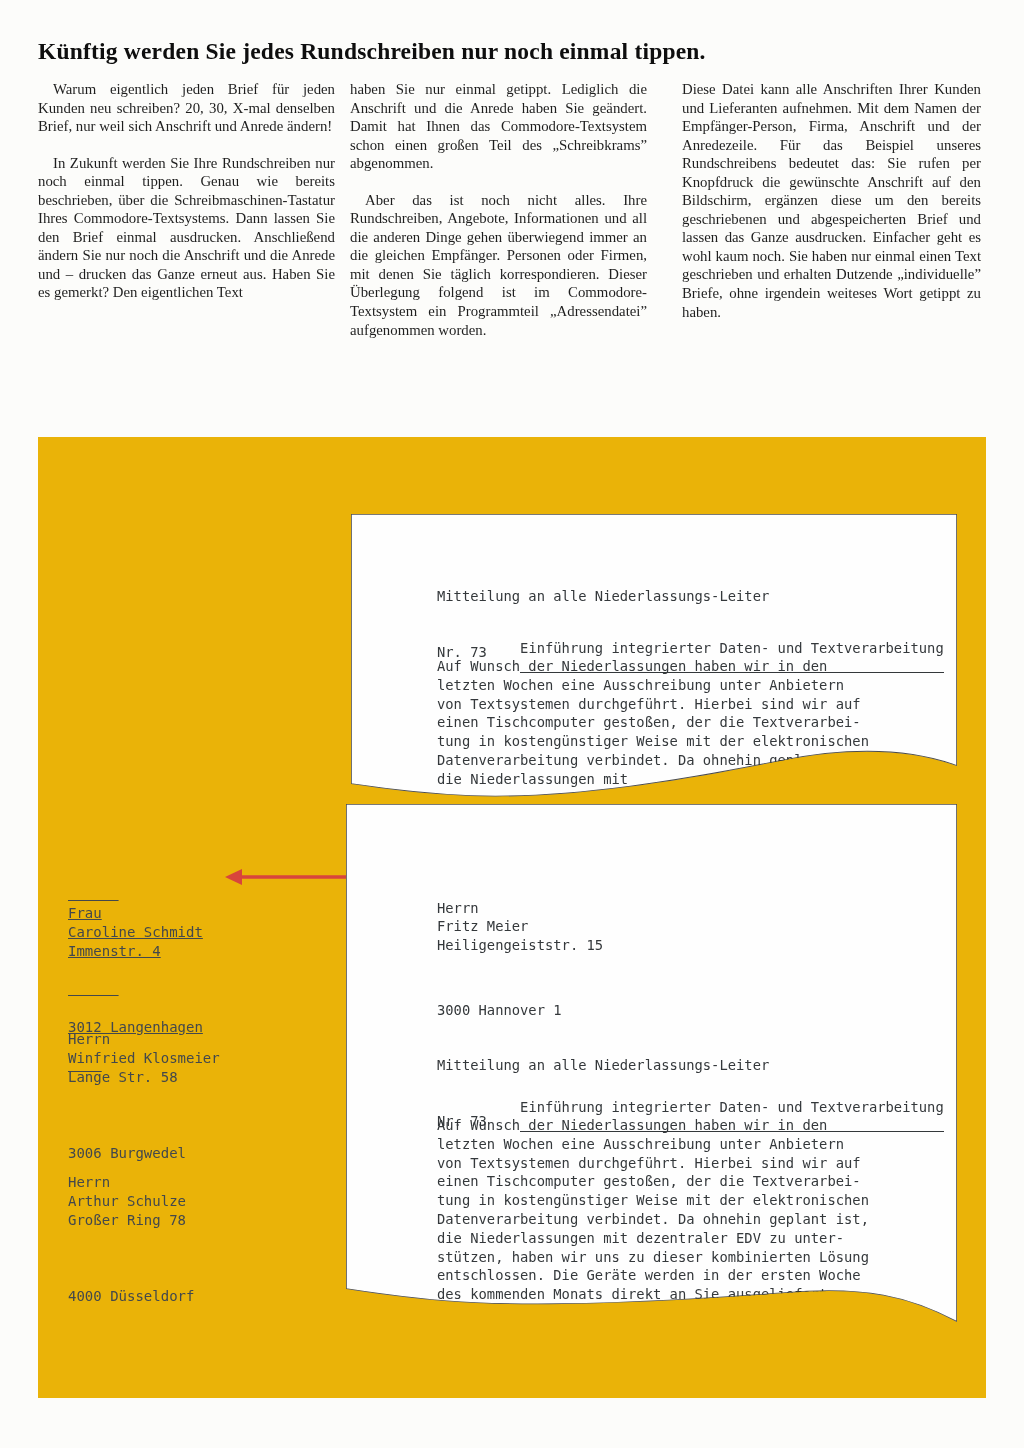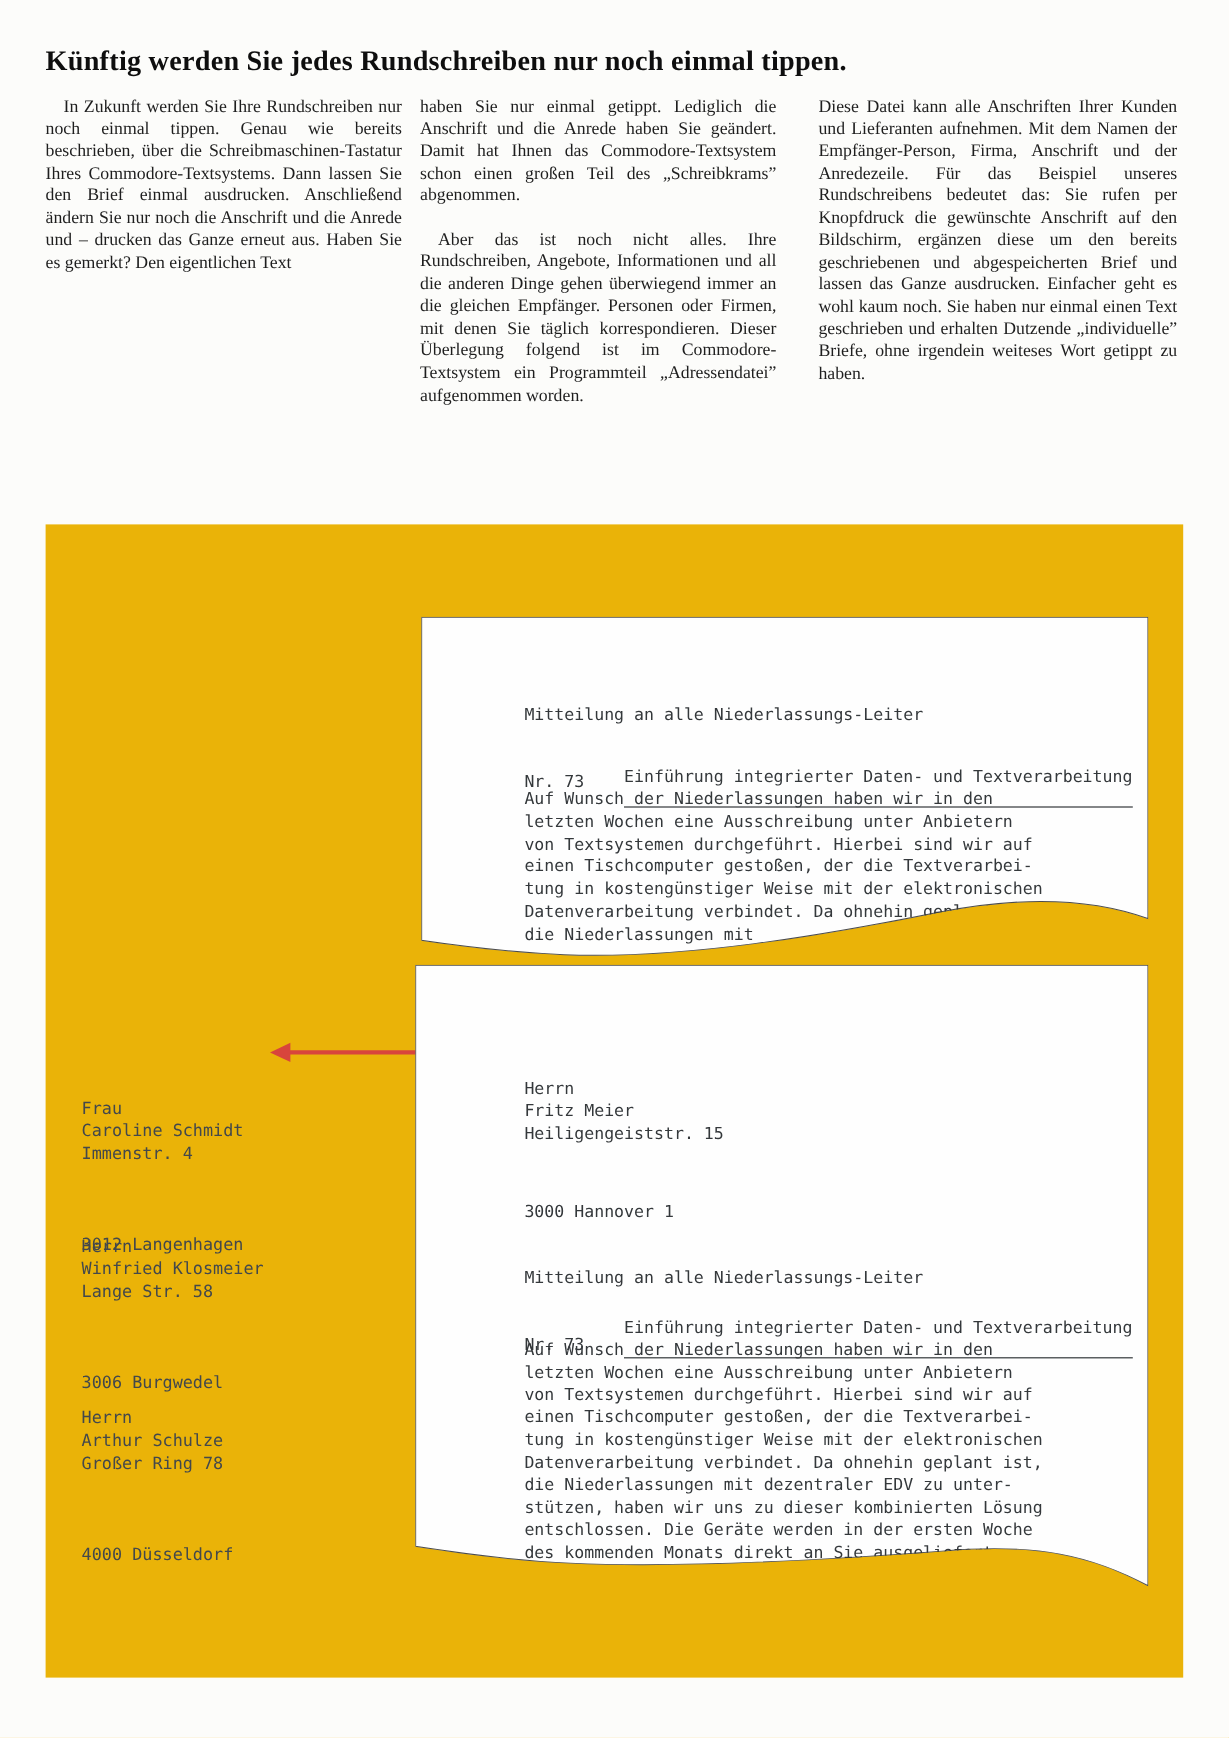--- a/index.html
+++ b/index.html
@@ -34,33 +34,34 @@
   #paper2{left:307px;top:366px;width:613px;height:522px;
           clip-path:path('M1 1 L612 1 L612 519 C 565 494 520 483 440 490 C 335 498 215 504 130 500 C 85 498 40 492 1 486 Z');}
   #paper2 .m-recipient{position:absolute;left:92px;top:58px;}
   #paper2 .m-title{position:absolute;left:92px;top:215px;}
   #paper2 .memo-subject{position:absolute;left:92px;top:276px;}
   #paper2 .memo-body{position:absolute;left:92px;top:313px;}
 
   .addr{position:absolute;left:30px;width:260px;font-family:"DejaVu Sans Mono",monospace;
         font-size:14px;line-height:19px;color:#43484c;white-space:pre;}
   .addr .city{margin-top:19px;}
-  #addr1{top:440px;} #addr2{top:555px;} #addr3{top:698px;}
+  #addr1{top:429px;text-decoration:underline;} #addr2{top:555px;} #addr3{top:698px;}
 
   .m-recipient .city{margin-top:8px;}
   .arrow{position:absolute;left:187px;top:428px;}
 </style>
 </head>
 <body>
 
 <div class="page">
 
   <h1 class="headline">Künftig werden Sie jedes Rundschreiben nur noch einmal tippen.</h1>
 
   <div class="col" id="col1">
+    <p class="indent">Warum eigentlich jeden Brief für jeden Kunden neu schreiben? 20, 30, X-mal denselben Brief, nur weil sich Anschrift und Anrede ändern!</p>
     <p class="indent">In Zukunft werden Sie Ihre Rundschreiben nur noch einmal tippen. Genau wie bereits beschrieben, über die Schreibmaschinen-Tastatur Ihres Commodore-Textsystems. Dann lassen Sie den Brief einmal ausdrucken. Anschließend ändern Sie nur noch die Anschrift und die Anrede und – drucken das Ganze erneut aus. Haben Sie es gemerkt? Den eigentlichen Text</p>
   </div>
   <div class="col" id="col2">
     <p>haben Sie nur einmal getippt. Lediglich die Anschrift und die Anrede haben Sie geändert. Damit hat Ihnen das Commodore-Textsystem schon einen großen Teil des „Schreibkrams” abgenommen.</p>
     <p class="indent">Aber das ist noch nicht alles. Ihre Rundschreiben, Angebote, Informationen und all die anderen Dinge gehen überwiegend immer an die gleichen Empfänger. Personen oder Firmen, mit denen Sie täglich korrespondieren. Dieser Überlegung folgend ist im Commodore-Textsystem ein Programmteil „Adressendatei” aufgenommen worden.</p>
   </div>
   <div class="col" id="col3">
     <p>Diese Datei kann alle Anschriften Ihrer Kunden und Lieferanten aufnehmen. Mit dem Namen der Empfänger-Person, Firma, Anschrift und der Anredezeile. Für das Beispiel unseres Rundschreibens bedeutet das: Sie rufen per Knopfdruck die gewünschte Anschrift auf den Bildschirm, ergänzen diese um den bereits geschriebenen und abgespeicherten Brief und lassen das Ganze ausdrucken. Einfacher geht es wohl kaum noch. Sie haben nur einmal einen Text geschrieben und erhalten Dutzende „individuelle” Briefe, ohne irgendein weiteses Wort getippt zu haben.</p>
   </div>
 

